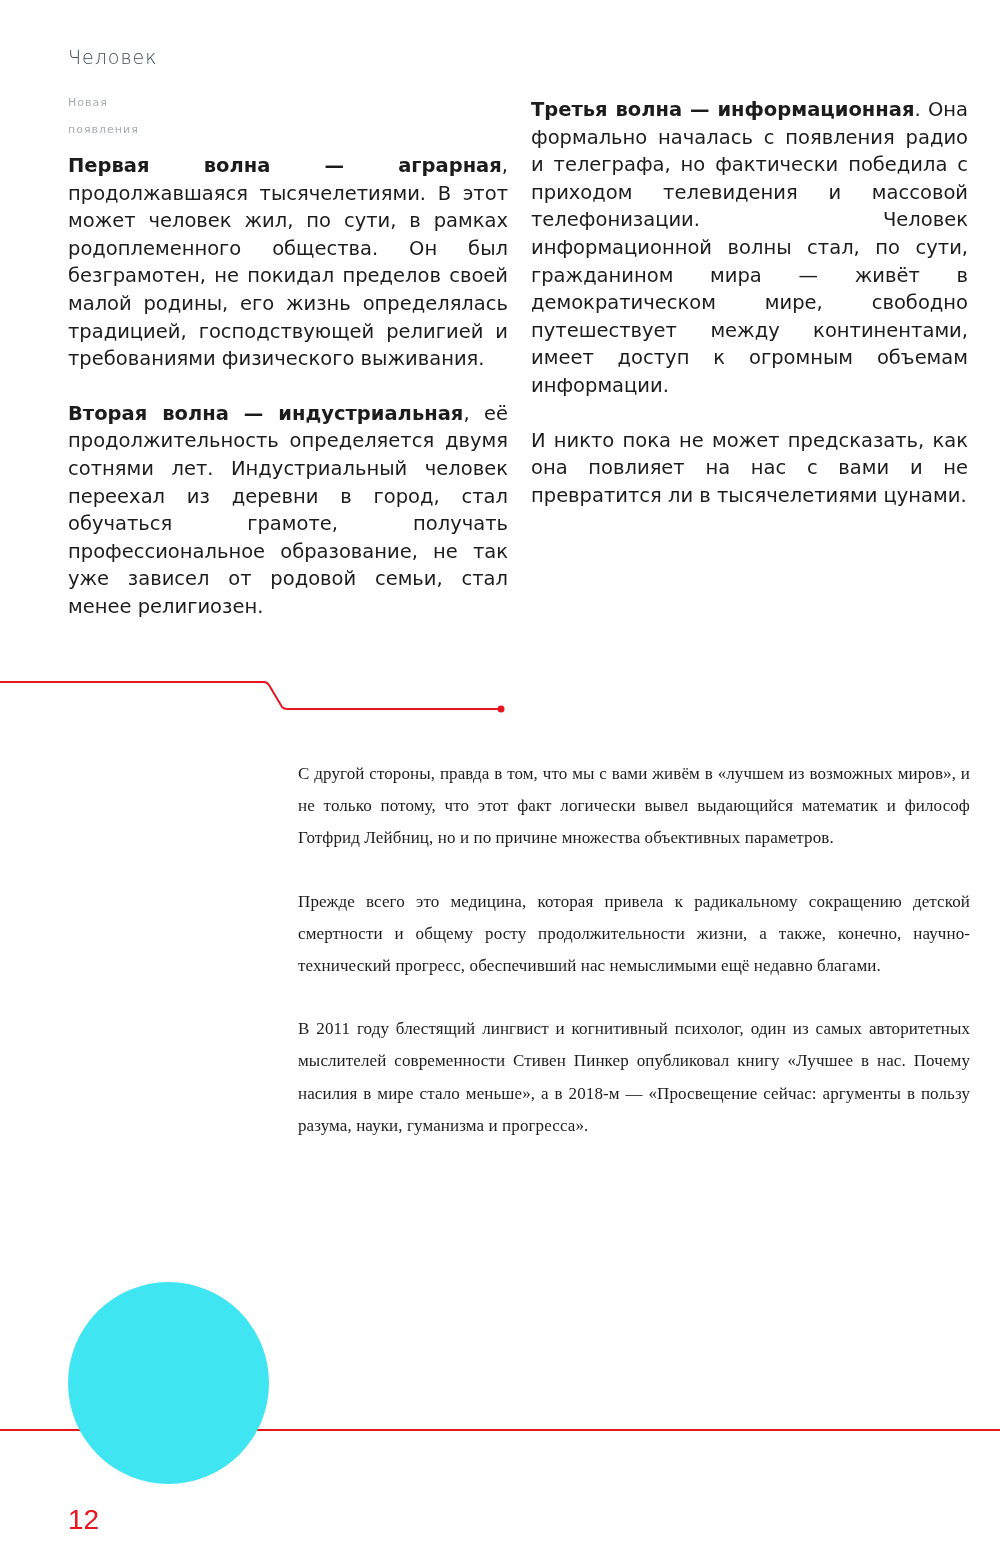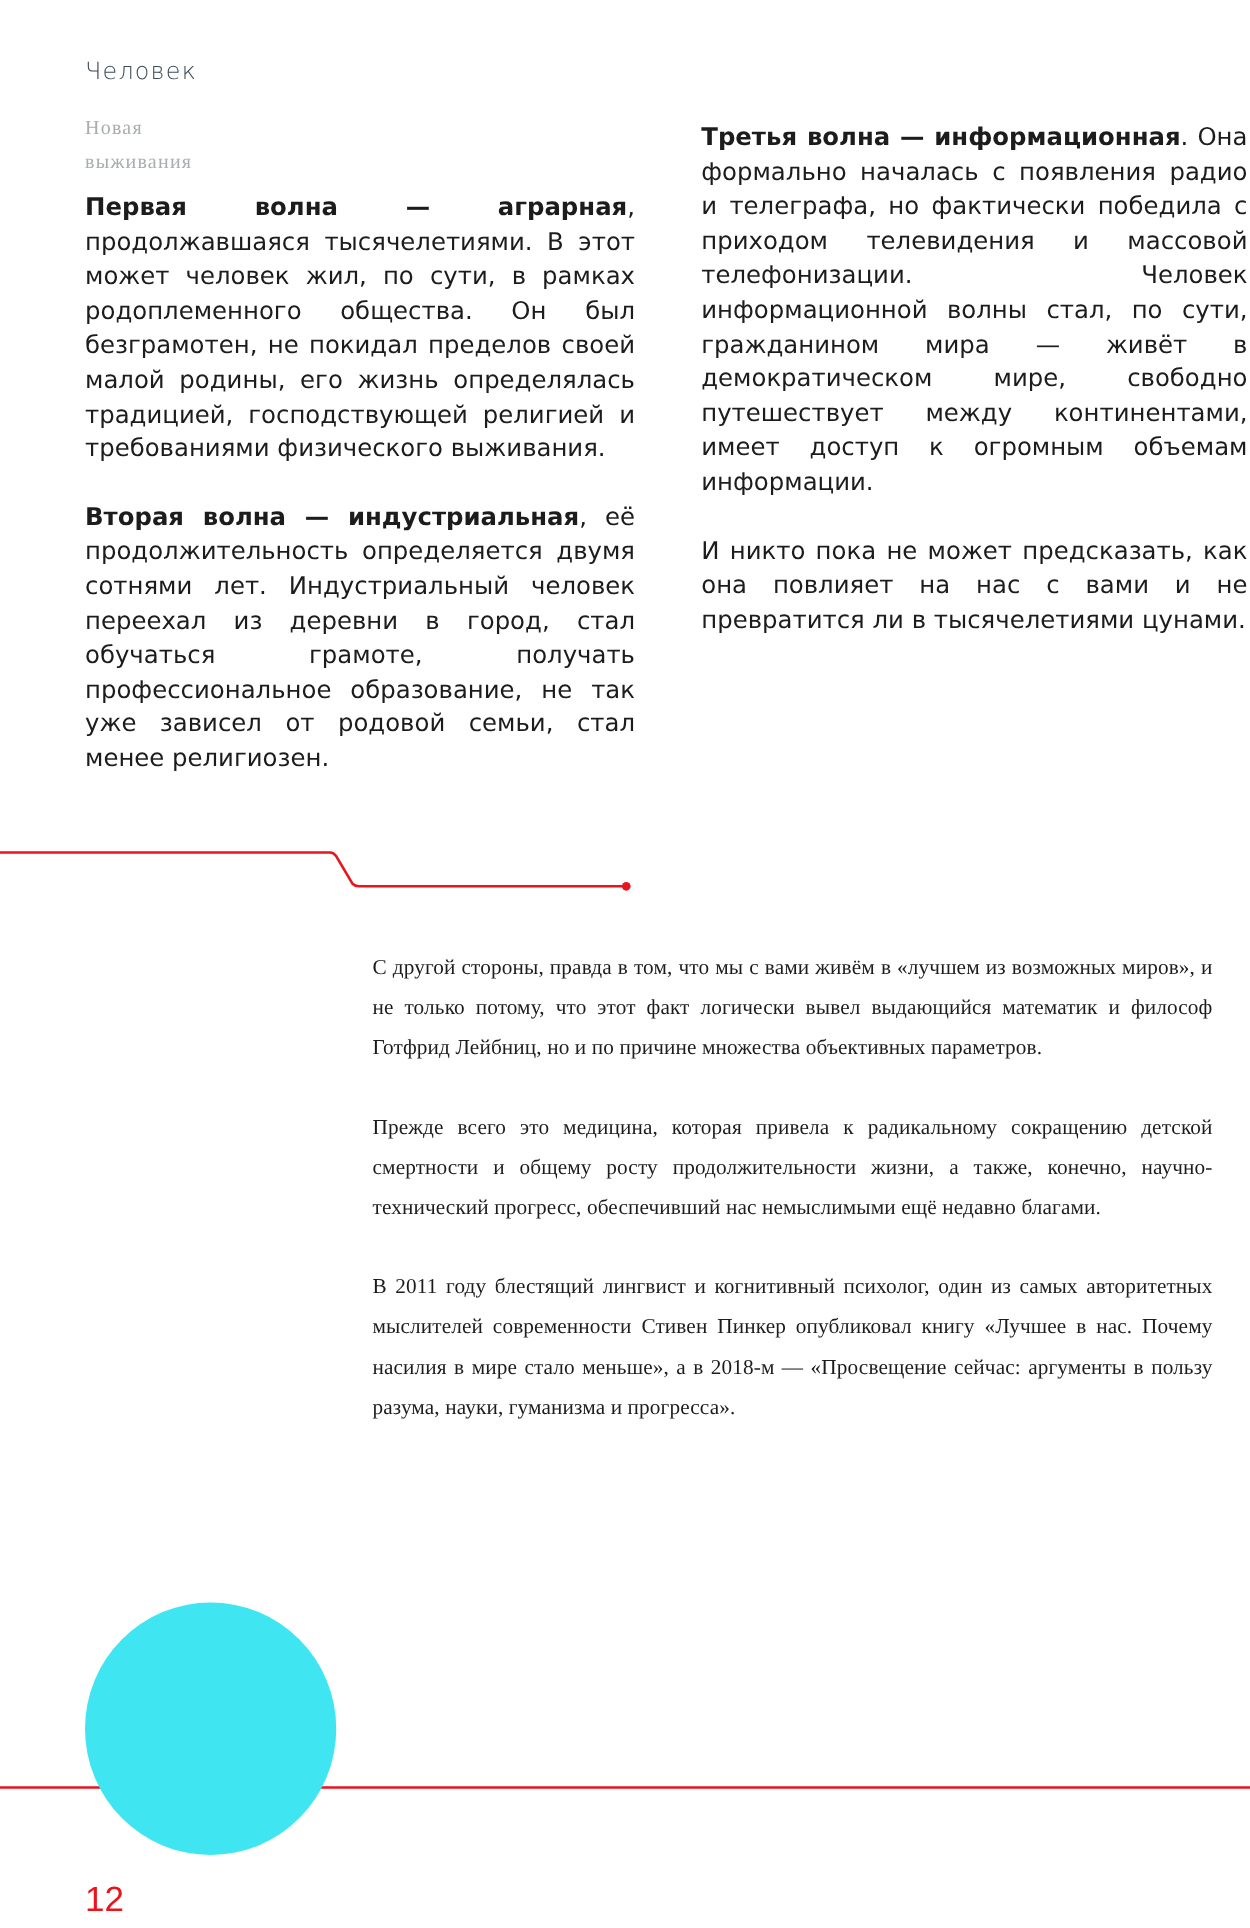--- a/index.html
+++ b/index.html
@@ -1,43 +1,43 @@
 <!DOCTYPE html>
 <html><head>
 <meta charset="utf-8">
 <style>
   html, body { margin: 0; padding: 0; background: #ffffff; }
   body { width: 1000px; height: 1542px; position: relative; overflow: hidden;
          font-family: "DejaVu Sans", sans-serif; color: #1c1c1c; }
   .section-title { position: absolute; left: 68px; top: 46px; font-size: 19px;
          letter-spacing: 1px; color: #3d4d57; font-weight: 300; }
-  .section-sub { position: absolute; left: 68px; top: 89px; font-size: 16px;
-         line-height: 27px; letter-spacing: 1px; color: #a8adb0; width: 140px; font-family: Liberation Serif, serif; }
+  .section-sub { position: absolute; left: 68px; top: 89px; font-size: 11px;
+         line-height: 27px; letter-spacing: 1px; color: #a8adb0; width: 140px; }
   .col { position: absolute; font-size: 19.5px; line-height: 27.6px; text-align: justify; }
   .col p { margin: 0 0 27px 0; }
   .col b { font-weight: bold; }
   .col-left { left: 68px; top: 152px; width: 440px; }
-  .col-right { left: 561px; top: 96px; width: 437px; }
+  .col-right { left: 531px; top: 96px; width: 437px; }
   .main { position: absolute; left: 298px; top: 758px; width: 672px;
           font-family: Liberation Serif, serif; font-size: 17px; line-height: 32.2px;
           text-align: justify; letter-spacing: 0.1px; }
   .main p { margin: 0 0 31px 0; }
   .circle { position: absolute; left: 68px; top: 1282px; width: 201px; height: 202px;
             border-radius: 50%; background: #3fe6f2; }
   .page-num { position: absolute; left: 68px; top: 1504px; font-size: 28px; color: #e8141e;
               font-family: "Liberation Sans", sans-serif; }
   svg.decor { position: absolute; left: 0; top: 0; pointer-events: none; }
 </style>
 </head>
 <body>
 
 <div class="section-title">Человек</div>
 <div class="section-sub">
   <div>Новая</div>
-  <div>выживания</div>
+  <div>появления</div>
 </div>
 
 <div class="col col-left">
   <p><b>Первая волна — аграрная</b><span>, продолжавшаяся тысячелетиями. В этот может человек жил, по сути, в рамках родоплеменного общества. Он был безграмотен, не покидал пределов своей малой родины, его жизнь определялась традицией, господствующей религией и требованиями физического выживания.</span></p>
   <p><b>Вторая волна — индустриальная</b><span>, её продолжительность определяется двумя сотнями лет. Индустриальный человек переехал из деревни в город, стал обучаться грамоте, получать профессиональное образование, не так уже зависел от родовой семьи, стал менее религиозен.</span></p>
 </div>
 
 <div class="col col-right">
   <p><b>Третья волна — информационная</b><span>. Она формально началась с появления радио и телеграфа, но фактически победила с приходом телевидения и массовой телефонизации. Человек информационной волны стал, по сути, гражданином мира — живёт в демократическом мире, свободно путешествует между континентами, имеет доступ к огромным объемам информации.</span></p>
   <p>И никто пока не может предсказать, как она повлияет на нас с вами и не превратится ли в тысячелетиями цунами.</p>

